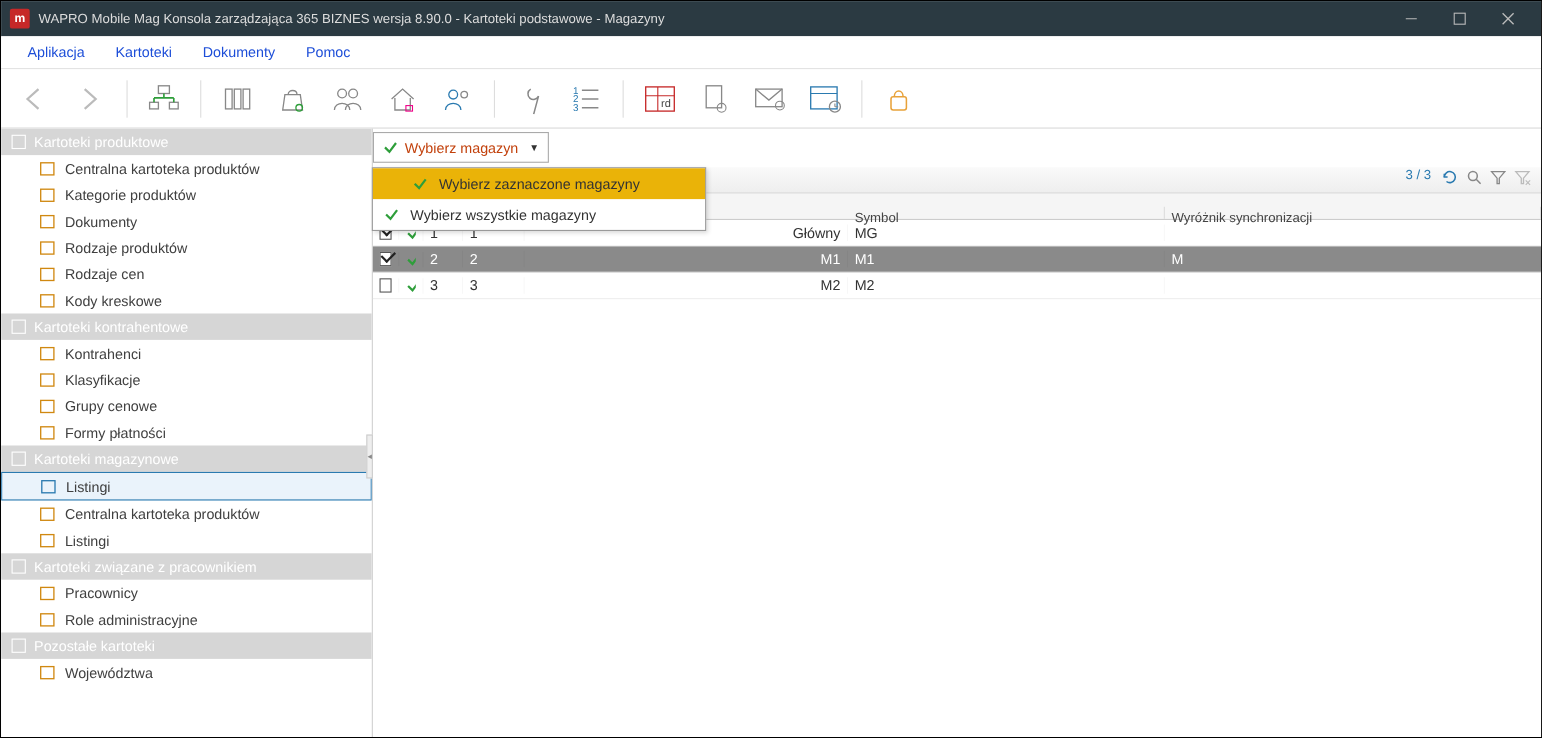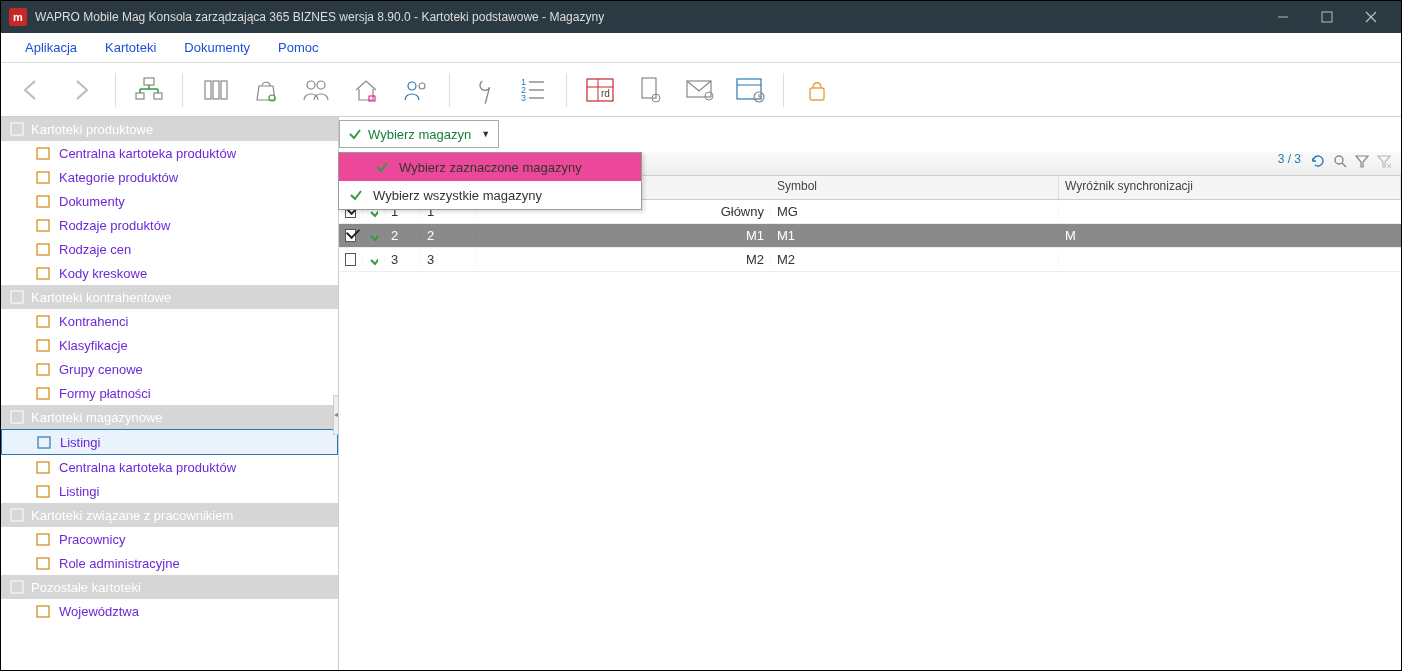--- a/index.html
+++ b/index.html
@@ -16,39 +16,39 @@
 
   .toolbar { background: #fff; border-bottom: 1px solid #d0d0d0; height: 54px; display: flex; align-items: center; padding: 0 8px; gap: 4px; }
   .toolbar .sep { width: 1px; height: 34px; background: #ddd; margin: 0 6px; }
   .toolbar .tbtn { width: 46px; height: 40px; display: flex; align-items: center; justify-content: center; cursor: pointer; }
 
   .content { display: flex; height: calc(671px - 32px - 30px - 54px); }
 
   .sidebar { width: 338px; border-right: 1px solid #ccc; overflow-y: auto; background: #fff; }
   .side-group { background: #d6d6d6; color: #fff; font-weight: 500; padding: 4px 8px; display: flex; align-items: center; gap: 6px; font-size: 13px; }
   .side-group .gicon { width: 16px; height: 16px; }
-  .side-item { padding: 4px 6px 4px 34px; display: flex; align-items: center; gap: 8px; color: #6d28d9; cursor: pointer; }
+  .side-item { padding: 4px 6px 4px 34px; display: flex; align-items: center; gap: 8px; color: #404040; cursor: pointer; }
   .side-item .iicon { width: 16px; height: 16px; flex-shrink: 0; }
   .side-item.selected { border: 1px solid #2a7ab0; background: #eaf3fb; margin: 0; }
 
   .main { flex: 1; position: relative; background: #fff; }
 
   .dropdown-btn { position: absolute; left: 0; top: 3px; height: 28px; border: 1px solid #aaa; background: #fff; display: flex; align-items: center; padding: 0 8px; gap: 6px; cursor: pointer; }
   .dropdown-btn .chev { font-size: 9px; color: #333; margin-left: 4px; }
   .dropdown-menu { position: absolute; left: -1px; top: 35px; width: 304px; border: 1px solid #999; background: #fff; box-shadow: 2px 2px 4px rgba(0,0,0,0.15); z-index: 10; }
   .dropdown-menu .dd-item { height: 28px; display: flex; align-items: center; padding: 0 10px; gap: 10px; cursor: pointer; }
-  .dropdown-menu .dd-item.hover { background: #ec4899; padding-left: 36px; }
+  .dropdown-menu .dd-item.hover { background: #eab308; padding-left: 36px; }
 
   .table-wrap { position: absolute; left: 0; right: 0; top: 35px; bottom: 0; }
   .table-head { position: absolute; left: 0; right: 0; top: 0; height: 24px; background: linear-gradient(#fafafa,#eee); border-bottom: 1px solid #ccc; display: flex; }
   .table-head .counter { margin-left: auto; margin-right: 8px; color: #2a7ab0; font-size: 12px; }
   .table-head .tool-icons { display: flex; gap: 4px; margin-right: 8px;}
   .table-head .ticon { width: 18px; height: 18px; display: flex; align-items:center; justify-content:center; cursor:pointer;}
   .col-head-row { position: absolute; left: 0; right: 0; top: 24px; height: 24px; background: #f5f5f5; border-bottom: 1px solid #ccc; display: flex; }
-  .col-head { border-right: 1px solid #ddd; padding: 3px 6px; font-size: 12px; color: #444; }
+  .col-head { border-right: 1px solid #ddd; padding: 3px 6px; font-size: 12px; color: #444; margin-top: 12px; }
   .rows { position: absolute; left: 0; right: 0; top: 48px; }
   .row { height: 24px; display: flex; align-items: center; border-bottom: 1px solid #eee; }
   .row.selected { background: #8a8a8a; color: #fff; }
   .cell { padding: 0 6px; font-size: 13px; border-right: 1px solid rgba(0,0,0,0.03); }
   .c-chk { width: 24px; display:flex; align-items:center; justify-content:center; }
   .c-ok  { width: 22px; display:flex; align-items:center; justify-content:center; }
   .c-lp  { width: 36px; }
   .c-id  { width: 56px; }
   .c-name{ width: 294px; text-align: right; }
   .c-sym { width: 288px; }
@@ -337,21 +337,21 @@
       </div>
     </div>
 
   <div class="main">
     <div class="split-handle">◂</div>
 
     <div class="dropdown-btn">
       <svg width="14" height="14">
           <polyline class="checkmark" points="2,7 6,11 12,3"></polyline>
         </svg>
-      <span style="color:#15803d;">Wybierz magazyn</span>
+      <span style="color:#c2410c;">Wybierz magazyn</span>
       <span class="chev">▼</span>
     </div>
 
     <div class="dropdown-menu">
       <div class="dd-item hover">
         <svg width="14" height="14">
             <polyline class="checkmark" points="2,7 6,11 12,3"></polyline>
           </svg>
         <span>Wybierz zaznaczone magazyny</span>
       </div>

